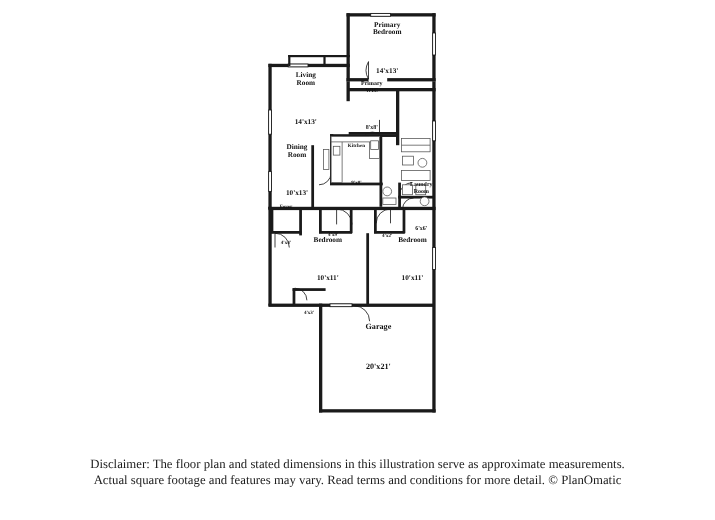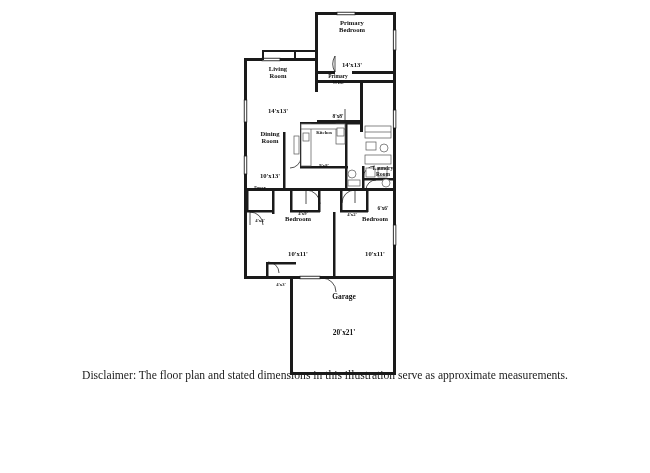--- a/index.html
+++ b/index.html
@@ -46,21 +46,21 @@
     margin-top: 28px;
   }
   .sz-lg { font-size: 7.4px; }
   .sz-md { font-size: 6.6px; }
   .sz-sm { font-size: 5.4px; }
   .sz-xs { font-size: 4.6px; }
 
   #disclaimer {
     position: absolute;
     left: 0;
-    top: 368px;
+    top: 414px;
     width: 650px;
     text-align: center;
     font-family: "Liberation Serif", serif;
     font-size: 11.6px;
     color: #1b1b1b;
     line-height: 1.32;
     padding: 0 28px;
     box-sizing: border-box;
   }
   #disclaimer .line {
@@ -274,15 +274,16 @@
     <span class="rl-dim">4'x3'</span>
   </div>
 
   <div class="room-label sz-lg" style="left:344px; top:315px;">
     <span class="rl-name">Garage</span>
     <span class="rl-dim">20'x21'</span>
   </div>
 
   <div id="disclaimer">
     <span class="line">Disclaimer: The floor plan and stated dimensions in this illustration serve as approximate measurements.</span>
+    <span class="line"><span>Actual square footage and features may vary. Read terms and conditions for more detail. </span><span class="copy-sym">©</span><span> PlanOmatic</span></span>
   </div>
 
 </div>
 
 </body></html>

